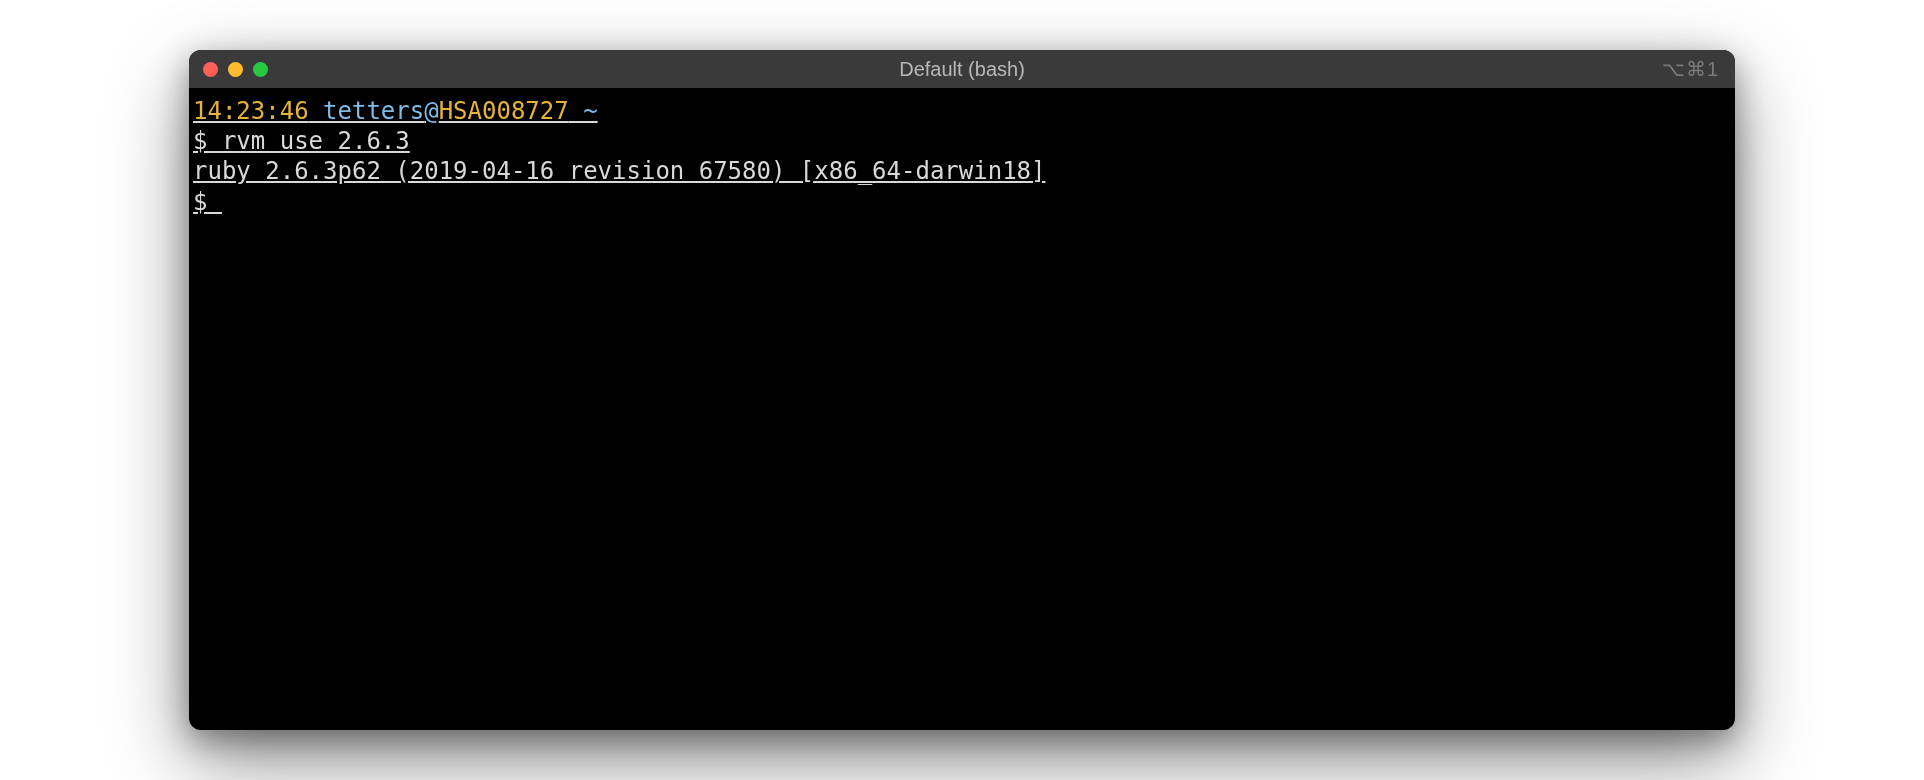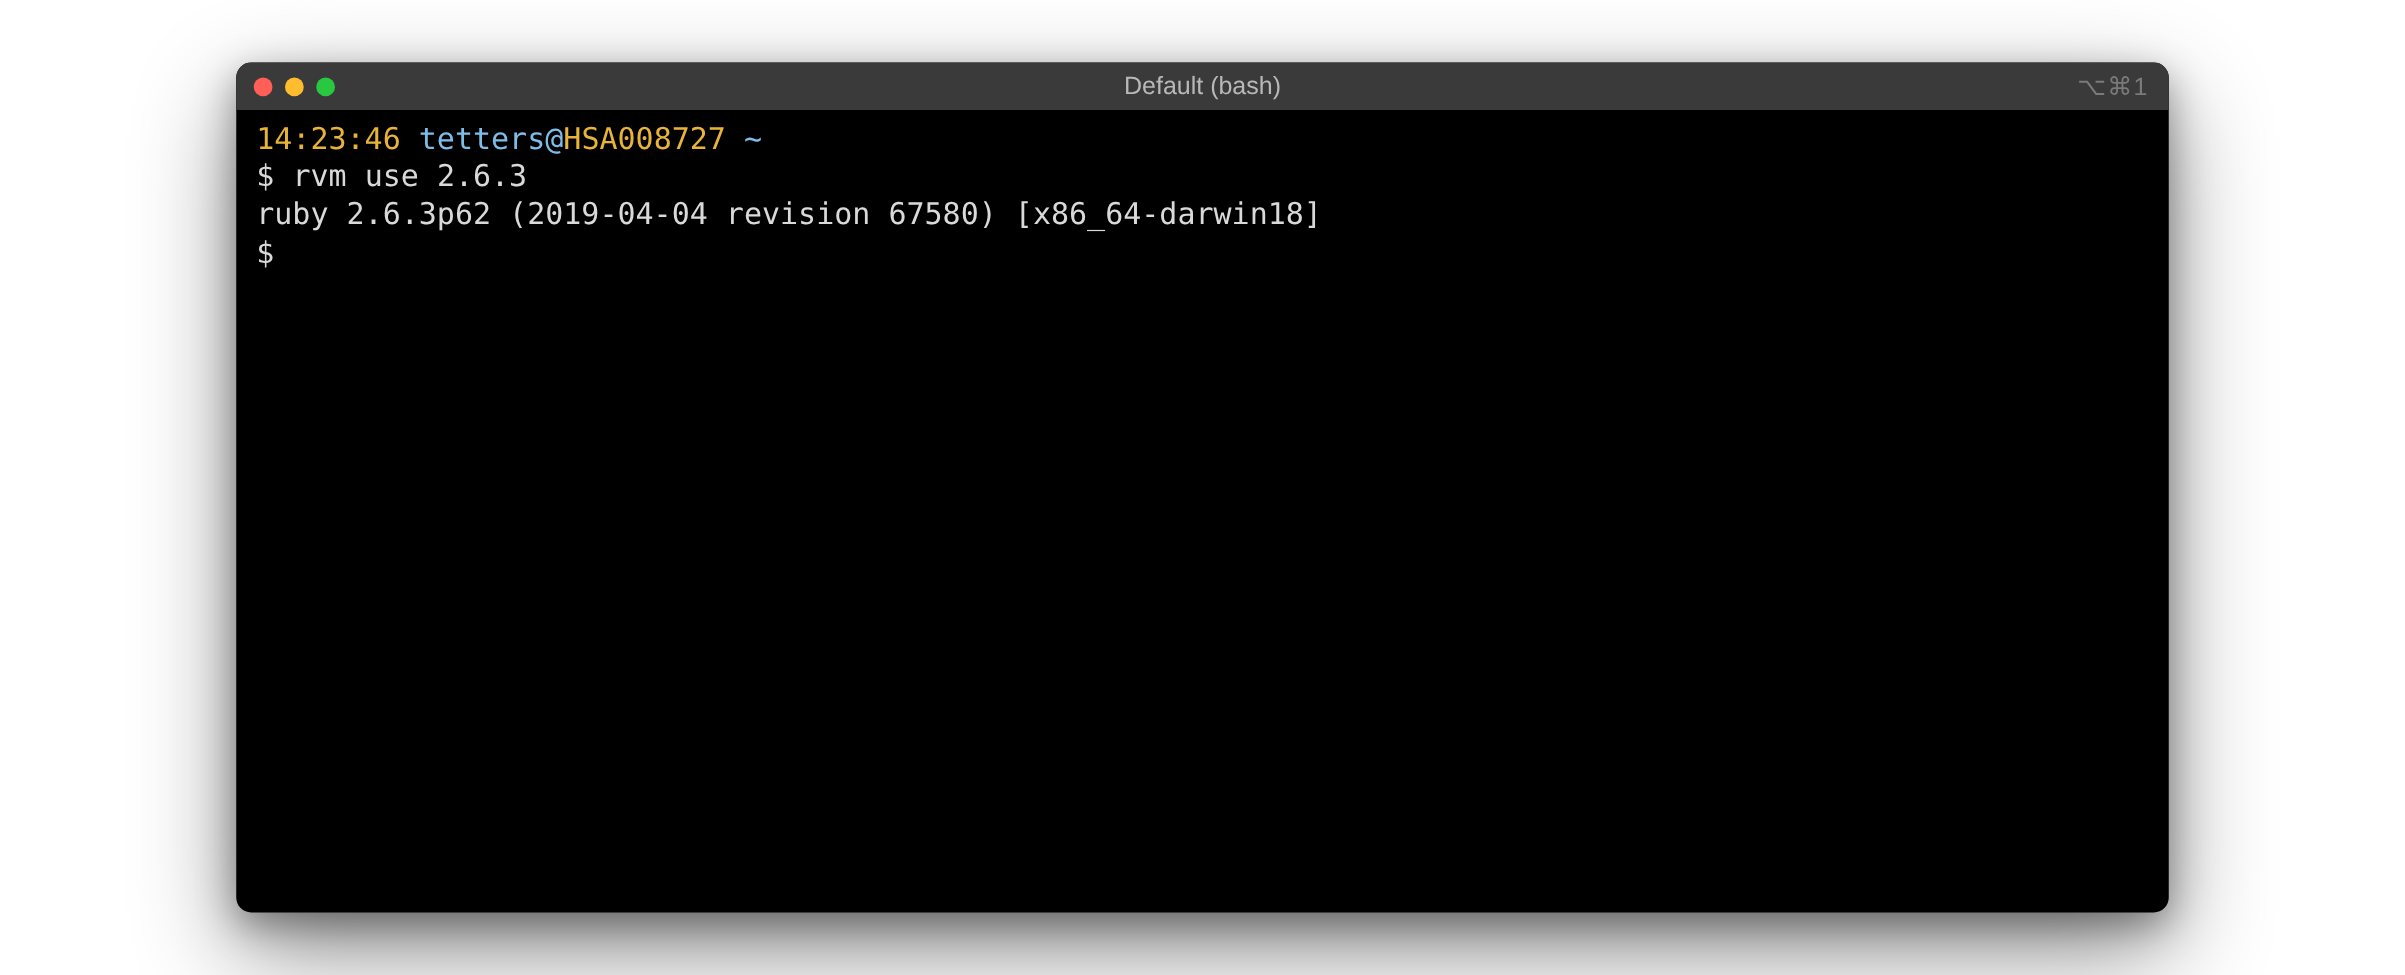--- a/index.html
+++ b/index.html
@@ -55,24 +55,25 @@
     .tabhint {
       margin-left: auto;
       margin-right: 16px;
       color: #7a7a7a;
       font-size: 20px;
       font-family: -apple-system, "Helvetica Neue", Arial, sans-serif;
       letter-spacing: 1px;
     }
     .content {
       flex: 1;
-      padding: 8px 16px;
+      padding: 8px 4px;
       color: #d9d9d9;
       font-size: 24px;
       line-height: 1.26;
+      text-decoration: underline;
     }
     .line { white-space: pre; }
     .time { color: #e8b339; }
     .user { color: #7fbde9; }
     .at   { color: #7fbde9; }
     .host { color: #e8b339; }
     .path { color: #7fbde9; }
     .sym  { color: #d9d9d9; }
     .cmd  { color: #d9d9d9; }
     .out  { color: #d9d9d9; }
@@ -88,17 +89,17 @@
       <div class="dot green"></div>
     </div>
     <div class="title">Default (bash)</div>
     <div class="tabhint">⌥⌘1</div>
   </div>
 
   <div class="content">
     <div class="line"><span class="time">14:23:46</span> <span class="user">tetters</span><span class="at">@</span><span class="host">HSA008727</span><span class="path"> ~</span></div>
     <div class="line"><span class="sym">$ </span><span class="cmd">rvm use 2.6.3</span></div>
 
-    <div class="line out">ruby 2.6.3p62 (2019-04-04 revision 67580) [x86_64-darwin18]</div>
+    <div class="line out">ruby 2.6.3p62 (2019-04-16 revision 67580) [x86_64-darwin18]</div>
 
     <div class="line"><span class="sym">$ </span><span class="cmd"></span></div>
   </div>
 </div>
 
 </body></html>

